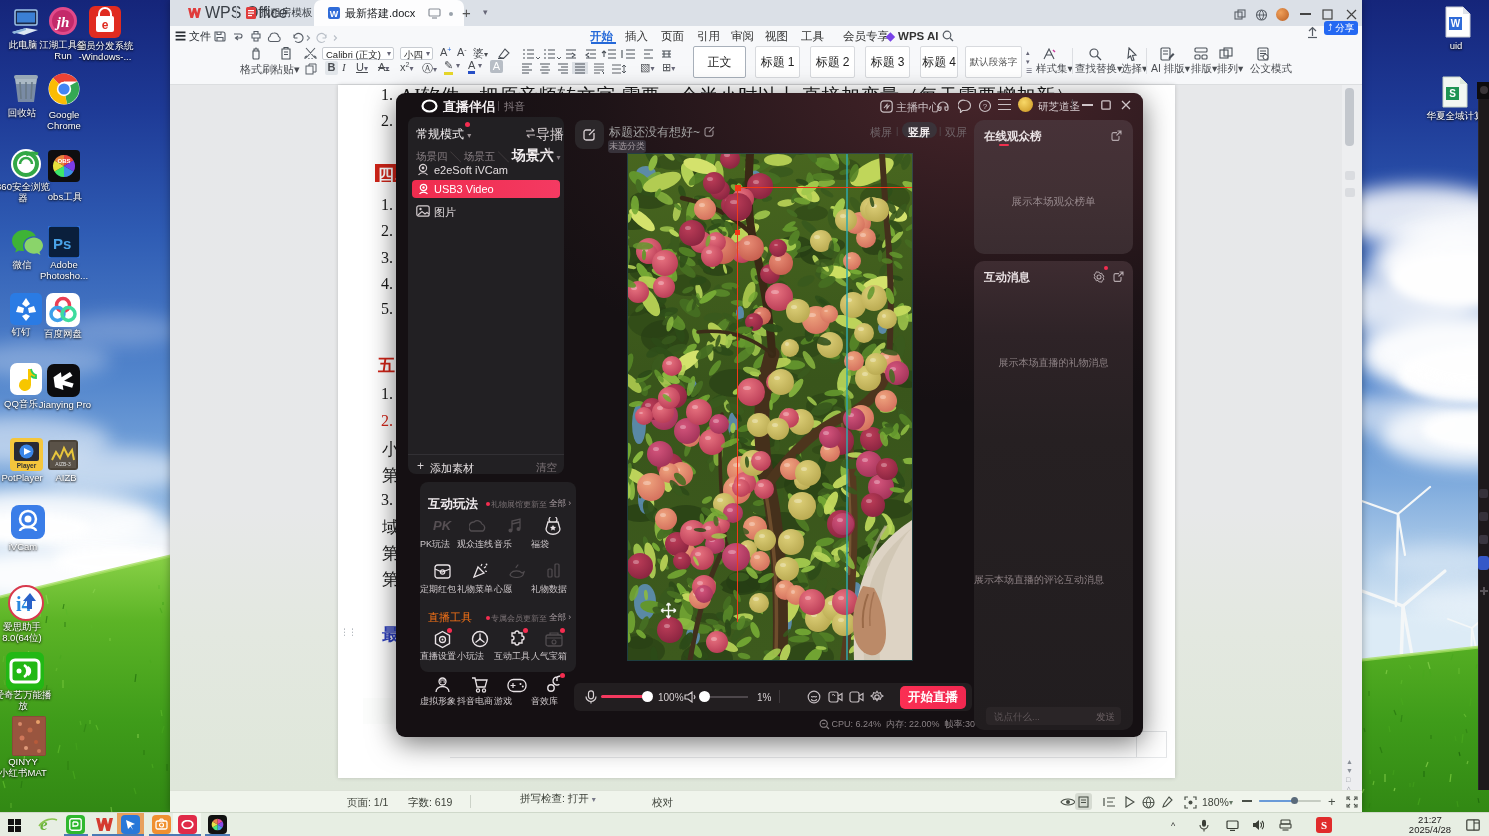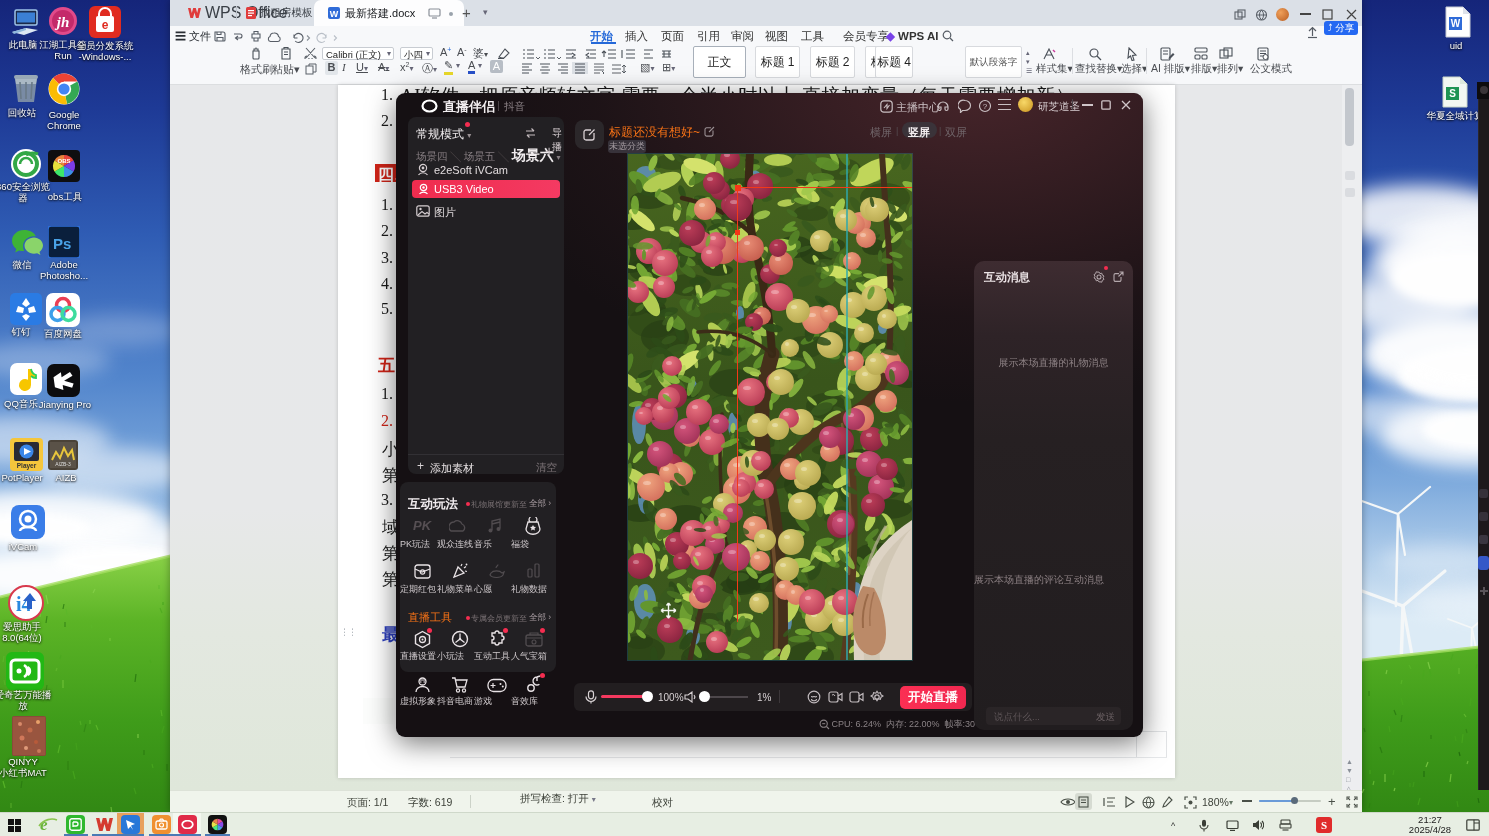--- a/index.html
+++ b/index.html
@@ -893,21 +893,21 @@
   <path d="M74,2 h10 M74,5 h10 M74,8 h10 M74,11 h6 M82,9 l2,2 -2,2" stroke-width="0.9"></path>
   <path d="M92,3 h9 M92,7 h9 M92,11 h9 M104,3 v8 m-2,-6 l2,-2 2,2 m-4,4 l2,2 2,-2" stroke-width="0.9"></path>
  </svg>
  <div class="ric" style="left:470px;top:17px">▧<span style="font-size:8px;color:#667">▾</span></div>
  <div class="ric" style="left:492px;top:17px">⊞<span style="font-size:8px;color:#667">▾</span></div>
 
  <div class="galbox" style="left:523px;width:53px;border:1.5px solid #a8b0ba">正文</div>
  <div class="galbox" style="left:585px;width:45px">标题 <span style="font-family:'Liberation Sans'">1</span></div>
  <div class="galbox" style="left:640px;width:45px">标题 <span style="font-family:'Liberation Sans'">2</span></div>
  <div class="galbox" style="left:695px;width:45px">标题 <span style="font-family:'Liberation Sans'">3</span></div>
- <div class="galbox" style="left:705px;width:38px">标题 <span style="font-family:'Liberation Sans'">4</span></div>
+ <div class="galbox" style="left:750px;width:38px">标题 <span style="font-family:'Liberation Sans'">4</span></div>
  <div class="galbox" style="left:795px;width:57px;font-size:9.5px;color:#555">默认段落字体</div>
  <div class="abs" style="left:856px;top:4px;font-size:7px;color:#667;line-height:9px">▴<br>▾<br>☰</div>
 
  <svg class="abs" style="left:872px;top:4px" width="14" height="13" viewBox="0 0 14 13">
         <path d="M2,11 L7,1 L12,11 M4,7 h6" fill="none" stroke="#4a5058" stroke-width="1.1"></path>
         <path d="M11,2 l2,2" stroke="#c83a9a" stroke-width="1.5"></path>
       </svg>
  <div class="ric" style="left:866px;top:18px;font-size:10.5px">样式集▾</div>
  <div class="abs" style="left:902px;top:4px;width:1px;height:26px;background:#dcdee2"></div>
  <svg class="abs" style="left:918px;top:3px" width="14" height="14" viewBox="0 0 14 14">
@@ -1061,21 +1061,21 @@
 <svg class="abs" style="left:725px;top:7px" width="10" height="10" viewBox="0 0 10 10">
       <path d="M1,1 L9,9 M9,1 L1,9" stroke="#cfc5c8" stroke-width="1.3"></path>
     </svg>
 
 <div class="panel" style="left:12px;top:24px;width:156px;height:357px">
  <div class="abs" style="left:8px;top:9px;font-size:12px;color:#ece8ea">常规模式 <span style="font-size:8px;color:#9a9194">▾</span></div>
  <div class="abs" style="left:57px;top:5px;width:5px;height:5px;border-radius:50%;background:#f52d50"></div>
  <svg class="abs" style="left:116px;top:11px" width="13" height="10" viewBox="0 0 13 10">
         <path d="M2,3 h8 m-2.5,-2.5 L10,3 M11,7 H3 m2.5,2.5 L3,7" fill="none" stroke="#c5bcbf" stroke-width="1.2"></path>
       </svg>
- <div class="abs" style="left:144px;top:9px;font-size:10px;color:#d8d0d3">导播</div>
+ <div class="abs" style="left:128px;top:9px;font-size:14px;color:#d8d0d3">导播</div>
  <div class="abs" style="left:8px;top:30px;font-size:10.5px;color:#877e82">场景四 <span style="color:#5f5659">╲</span> 场景五 <span style="color:#5f5659">╲</span> <b style="font-size:14px;color:#f0ecee">场景六</b> <span style="font-size:8px">▾</span></div>
  <div class="abs" style="left:137px;top:26px;font-size:14px;color:#c5bcbf">+</div>
  <svg class="abs" style="left:8px;top:46px" width="14" height="13" viewBox="0 0 14 13">
         <circle cx="7" cy="5" r="3.6" fill="none" stroke="#d5cdd0" stroke-width="1.2"></circle>
         <circle cx="7" cy="5" r="1.4" fill="#d5cdd0"></circle>
         <path d="M2.5,12 a5,4 0 0 1 9,0" fill="none" stroke="#d5cdd0" stroke-width="1.2"></path>
       </svg>
  <div class="abs" style="left:26px;top:47px;font-size:11px;color:#e2dcde">e2eSoft iVCam</div>
  <div class="abs" style="left:4px;top:63px;width:148px;height:18px;border-radius:4px;background:linear-gradient(90deg,#ef2c4e,#f43a62)"></div>
  <svg class="abs" style="left:9px;top:66px" width="13" height="12" viewBox="0 0 13 12">
@@ -1089,21 +1089,21 @@
         <circle cx="4.5" cy="4" r="1.2" fill="#d5cdd0"></circle>
         <path d="M2,10 L6,6.5 L9,9 L11,7.5 L13,9" fill="none" stroke="#d5cdd0" stroke-width="1.1"></path>
       </svg>
  <div class="abs" style="left:26px;top:88px;font-size:11px;color:#e2dcde">图片</div>
  <div class="abs" style="left:0;top:337px;width:156px;height:1px;background:#323034"></div>
  <div class="abs" style="left:9px;top:342px;font-size:12px;color:#d8d2d4">+</div>
  <div class="abs" style="left:22px;top:344px;font-size:11px;color:#e6e0e2">添加素材</div>
  <div class="abs" style="left:128px;top:344px;font-size:10.5px;color:#7d7478">清空</div>
 </div>
 
-<div class="panel" style="left:4px;top:389px;width:156px;height:190px">
+<div class="panel" style="left:24px;top:389px;width:156px;height:190px">
  <div class="abs" style="left:8px;top:14px;font-size:12.5px;font-weight:bold;color:#f0ebee">互动玩法</div>
  <div class="abs" style="left:66px;top:20px;width:4px;height:4px;border-radius:50%;background:#f52d50"></div>
  <div class="abs" style="left:71px;top:17px;font-size:8px;color:#7b7275">礼物展馆更新至</div>
  <div class="abs" style="left:129px;top:16px;font-size:8.5px;color:#ab9fa4">全部 ›</div>
  <g></g>
  <div class="gicon dim" style="left:0px;top:36px;font-size:13px;font-style:italic;font-weight:bold;color:#564f53">PK</div>
  <svg class="abs" style="left:49px;top:37px;opacity:.45" width="18" height="15" viewBox="0 0 18 15">
         <path d="M2,12 a5,5 0 0 1 3,-9 a5,5 0 0 1 8,2 a4,4 0 0 1 1,7 Z" fill="none" stroke="#8a8286" stroke-width="1.3"></path>
       </svg>
  <svg class="abs" style="left:87px;top:36px;opacity:.45" width="16" height="16" viewBox="0 0 16 16">
@@ -1198,21 +1198,21 @@
  <div class="lbl10" style="left:37px;top:213px">抖音电商</div>
  <div class="lbl10" style="left:74px;top:213px">游戏</div>
  <div class="lbl10" style="left:111px;top:213px">音效库</div>
 </div>
 
 <div class="abs" style="left:179px;top:27px;width:29px;height:29px;background:#2b272a;border-radius:8px"></div>
 <svg class="abs" style="left:187px;top:35px" width="13" height="13" viewBox="0 0 13 13">
       <path d="M11,5 v5 a2,2 0 0 1 -2,2 H3 a2,2 0 0 1 -2,-2 V4 a2,2 0 0 1 2,-2 h5" fill="none" stroke="#d8d0d3" stroke-width="1.3"></path>
       <path d="M6,7 L11.5,1.5" stroke="#d8d0d3" stroke-width="1.3"></path>
     </svg>
-<div class="abs" style="left:213px;top:31px;font-size:12px;color:#f97316">标题还没有想好~</div>
+<div class="abs" style="left:213px;top:31px;font-size:12px;color:#a3a3a3">标题还没有想好~</div>
 <svg class="abs" style="left:308px;top:33px" width="11" height="11" viewBox="0 0 11 11">
       <path d="M9,4.5 v4 a1.6,1.6 0 0 1 -1.6,1.6 H2.6 A1.6,1.6 0 0 1 1,8.5 V3.4 A1.6,1.6 0 0 1 2.6,1.8 H7" fill="none" stroke="#9a9094" stroke-width="1.1"></path>
       <path d="M5,6 L10,1" stroke="#9a9094" stroke-width="1.1"></path>
     </svg>
 <div class="abs" style="left:212px;top:47px;width:38px;height:13px;background:#37323a;border-radius:3px;font-size:9px;color:#a39aa0;text-align:center;line-height:13px">未选分类</div>
 <div class="abs" style="left:474px;top:32px;font-size:11px;color:#6f6468">横屏</div>
 <div class="abs" style="left:500px;top:33px;font-size:9px;color:#564d51">|</div>
 <div class="abs" style="left:506px;top:29px;width:35px;height:16px;background:#3a3339;border-radius:8px"></div>
 <div class="abs" style="left:512px;top:32px;font-size:11px;font-weight:bold;color:#f2edef">竖屏</div>
 <div class="abs" style="left:543px;top:33px;font-size:9px;color:#564d51">|</div>
@@ -2303,20 +2303,29 @@
       <path d="M7,1.2 l1.2,2 2.2,-0.6 0.6,2.2 2,1.2 -2,1.2 -0.6,2.2 -2.2,-0.6 -1.2,2 -1.2,-2 -2.2,0.6 -0.6,-2.2 -2,-1.2 2,-1.2 0.6,-2.2 2.2,0.6 Z" fill="none" stroke="#c2bbbe" stroke-width="1.1"></path>
     </svg>
 <div class="abs" style="left:504px;top:593px;width:66px;height:23px;border-radius:5px;background:linear-gradient(90deg,#fb2f53,#f12850);color:#fff;font-size:12.5px;font-weight:bold;text-align:center;line-height:23px">开始直播</div>
 <svg class="abs" style="left:423px;top:626px" width="11" height="11" viewBox="0 0 11 11">
       <circle cx="4.7" cy="4.7" r="3.6" fill="none" stroke="#8a8285" stroke-width="1.1"></circle>
       <path d="M7.5,7.5 L10,10" stroke="#8a8285" stroke-width="1.1"></path>
       <path d="M3.2,4.7 h3" stroke="#8a8285" stroke-width="1"></path>
     </svg>
 <div class="abs" style="right:168px;top:625px;font-size:9px;color:#8a8285;white-space:nowrap">CPU: 6.24%&nbsp; 内存: 22.00%&nbsp; 帧率:30</div>
 
+<div class="abs" style="left:578px;top:27px;width:159px;height:134px;border-radius:10px;background:linear-gradient(180deg,#473238 0%,#413034 55%,#3a2c30 100%)">
+ <div class="abs" style="left:10px;top:9px;font-size:11.5px;font-weight:bold;color:#eae2e4">在线观众榜</div>
+ <div class="abs" style="left:25px;top:24px;width:10px;height:2px;background:#f0304e;border-radius:1px"></div>
+ <svg class="abs" style="left:137px;top:10px" width="11" height="11" viewBox="0 0 11 11">
+        <path d="M8,6 v3 a1.4,1.4 0 0 1 -1.4,1.4 H2.4 A1.4,1.4 0 0 1 1,9 V4 a1.4,1.4 0 0 1 1.4,-1.4 H6" fill="none" stroke="#b3a7ab" stroke-width="1.1"></path>
+        <path d="M6.5,1 H10 V4.5 M10,1 L5.5,5.5" fill="none" stroke="#b3a7ab" stroke-width="1.1"></path>
+      </svg>
+ <div class="abs" style="left:0;top:75px;width:159px;text-align:center;font-size:10.5px;color:#96888c">展示本场观众榜单</div>
+</div>
 <div class="abs" style="left:578px;top:168px;width:159px;height:469px;border-radius:10px;background:linear-gradient(180deg,#3e2c31 0%,#2e2327 16%,#262022 38%,#211d1f 100%)">
  <div class="abs" style="left:10px;top:9px;font-size:11.5px;font-weight:bold;color:#eae2e4">互动消息</div>
  <svg class="abs" style="left:119px;top:10px" width="12" height="12" viewBox="0 0 12 12">
         <circle cx="6" cy="6" r="2" fill="none" stroke="#b3a7ab" stroke-width="1.1"></circle>
         <path d="M6,1 l0.9,1.6 1.9,-0.4 0.5,1.9 1.7,0.9 -1,1.7 1,1.7 -1.7,0.9 -0.5,1.9 -1.9,-0.4 L6,11 l-0.9,-1.6 -1.9,0.4 -0.5,-1.9 -1.7,-0.9 1,-1.7 -1,-1.7 1.7,-0.9 0.5,-1.9 1.9,0.4 Z" fill="none" stroke="#b3a7ab" stroke-width="1"></path>
       </svg>
  <div class="abs" style="left:130px;top:5px;width:4px;height:4px;border-radius:50%;background:#f52d50"></div>
  <svg class="abs" style="left:139px;top:10px" width="11" height="11" viewBox="0 0 11 11">
         <path d="M8,6 v3 a1.4,1.4 0 0 1 -1.4,1.4 H2.4 A1.4,1.4 0 0 1 1,9 V4 a1.4,1.4 0 0 1 1.4,-1.4 H6" fill="none" stroke="#b3a7ab" stroke-width="1.1"></path>
         <path d="M6.5,1 H10 V4.5 M10,1 L5.5,5.5" fill="none" stroke="#b3a7ab" stroke-width="1.1"></path>

